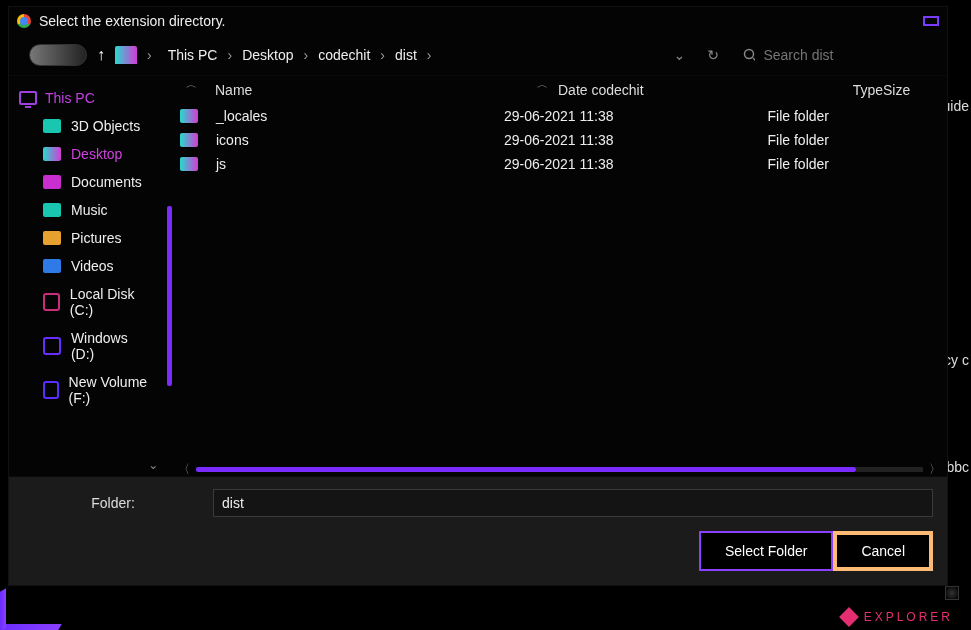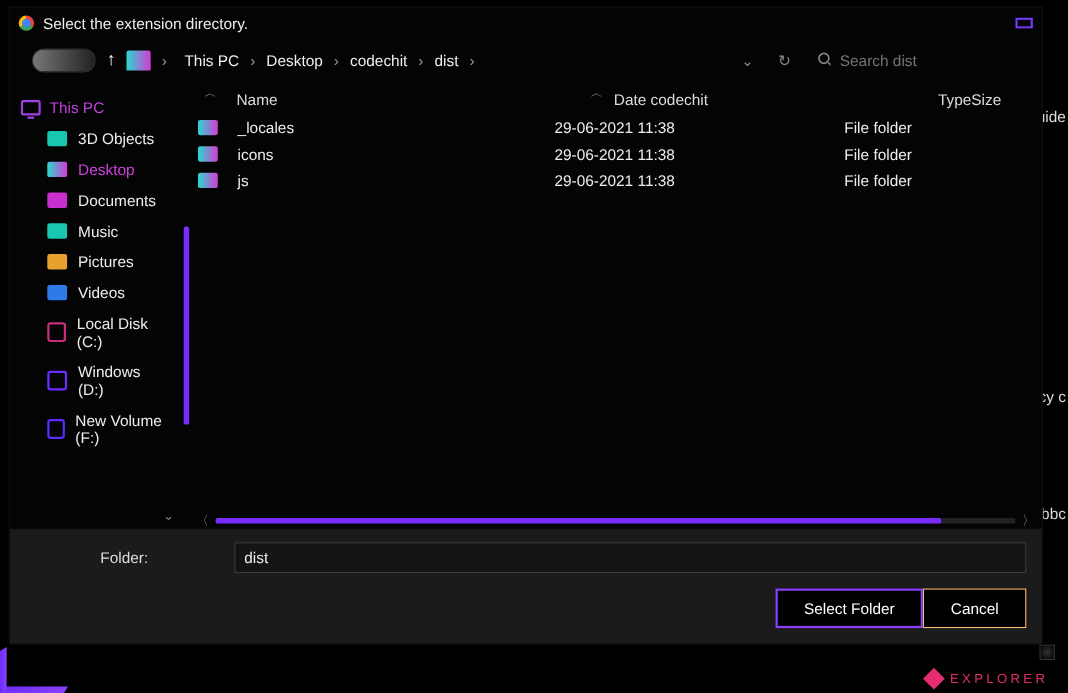--- a/index.html
+++ b/index.html
@@ -16,21 +16,21 @@
   .win-icons { margin-left: auto; display: flex; gap: 14px; color: #7a3bff; }
 
   .toolbar { height: 40px; display: flex; align-items: center; gap: 10px; padding: 0 12px 0 20px; }
   .nav-pill { width: 58px; height: 22px; border-radius: 11px; background: linear-gradient(90deg,#777,#222); border:1px solid #333; }
   .up-arrow { color:#fff; font-size:16px; cursor:pointer; }
   .crumb-folder { width: 22px; height: 18px; background: linear-gradient(90deg,#28d9d0,#d43bd4); border-radius: 2px 2px 0 0; }
   .crumbs { display:flex; align-items:center; gap: 4px; flex:1; }
   .crumb { padding: 2px 6px; cursor:pointer; }
   .crumb-sep { color:#999; }
   .dropdown-caret, .refresh { color:#888; cursor:pointer; padding:4px 6px; }
-  .search-box { display:flex; align-items:flex-start; gap:8px; width: 200px; padding:4px 8px; color:#888; }
+  .search-box { display:flex; align-items:center; gap:8px; width: 200px; padding:4px 8px; color:#888; }
   .search-box input { background:transparent; border:none; color:#ccc; outline:none; width:100%; font-size:14px; }
 
   .body { flex:1; display:flex; min-height:0; border-top:1px solid #0a0a0a; }
 
   .sidebar { width: 200px; padding: 8px 0; overflow:hidden; position:relative; }
   .sidebar-head { display:flex; align-items:center; gap:8px; padding:6px 10px; color:#c040e0; }
   .sidebar-head .icon-monitor{ color:#a040e0; }
   .side-item { display:flex; align-items:center; gap:10px; padding:6px 10px 6px 34px; cursor:pointer; }
   .side-item.selected { color:#d040e0; }
   .fi { width:18px; height:14px; border-radius:2px; display:inline-block; }
@@ -52,21 +52,21 @@
   .hscroll { height:14px; display:flex; align-items:center; }
   .hscroll .larr,.hscroll .rarr{ color:#888; padding:0 6px; font-size:12px;}
   .hscroll .thumb{ height:5px; background:#7a2cff; flex:0 0 660px; border-radius:2px;}
   .hscroll .track-rest{ flex:1; height:5px; background:#222;}
 
   .footer { background:#1b1b1b; padding:12px 14px 14px; display:flex; flex-direction:column; gap:14px; border-top:1px solid #0a0a0a;}
   .folder-row { display:flex; align-items:center; gap:10px; }
   .folder-row label { width:180px; text-align:center; color:#ddd; }
   .folder-row input { flex:1; background:#141414; border:1px solid #3a3a3a; color:#eee; padding:5px 8px; font-size:14px; outline:none; }
   .btn-row { display:flex; justify-content:flex-end; }
-  .btn { background:#000; color:#fff; border:1px solid #fdba74; padding:8px 24px; cursor:pointer; font-size:14px;}
+  .btn { background:#000; color:#fff; border:4px solid #fdba74; padding:8px 24px; cursor:pointer; font-size:14px;}
   .btn.primary { border:2px solid #8a40ff; }
 
   .taskbar-explorer { position:absolute; right:18px; bottom:6px; display:flex; align-items:center; gap:8px; color:#e52e71; letter-spacing:3px; font-size:12px; }
   .taskbar-explorer .diamond{ width:14px; height:14px; background:#e52e71; transform:rotate(45deg); }
   .corner-sq { position:absolute; right:12px; bottom:30px; width:14px;height:14px; background:radial-gradient(#333,#000); border:1px solid #333;}
 
   
   .fi.grad { background:linear-gradient(90deg,#28d9d0,#d43bd4); }
   .fi.cube { background:#19c6b0; }
   .fi.mag  { background:#c92ecf; }

